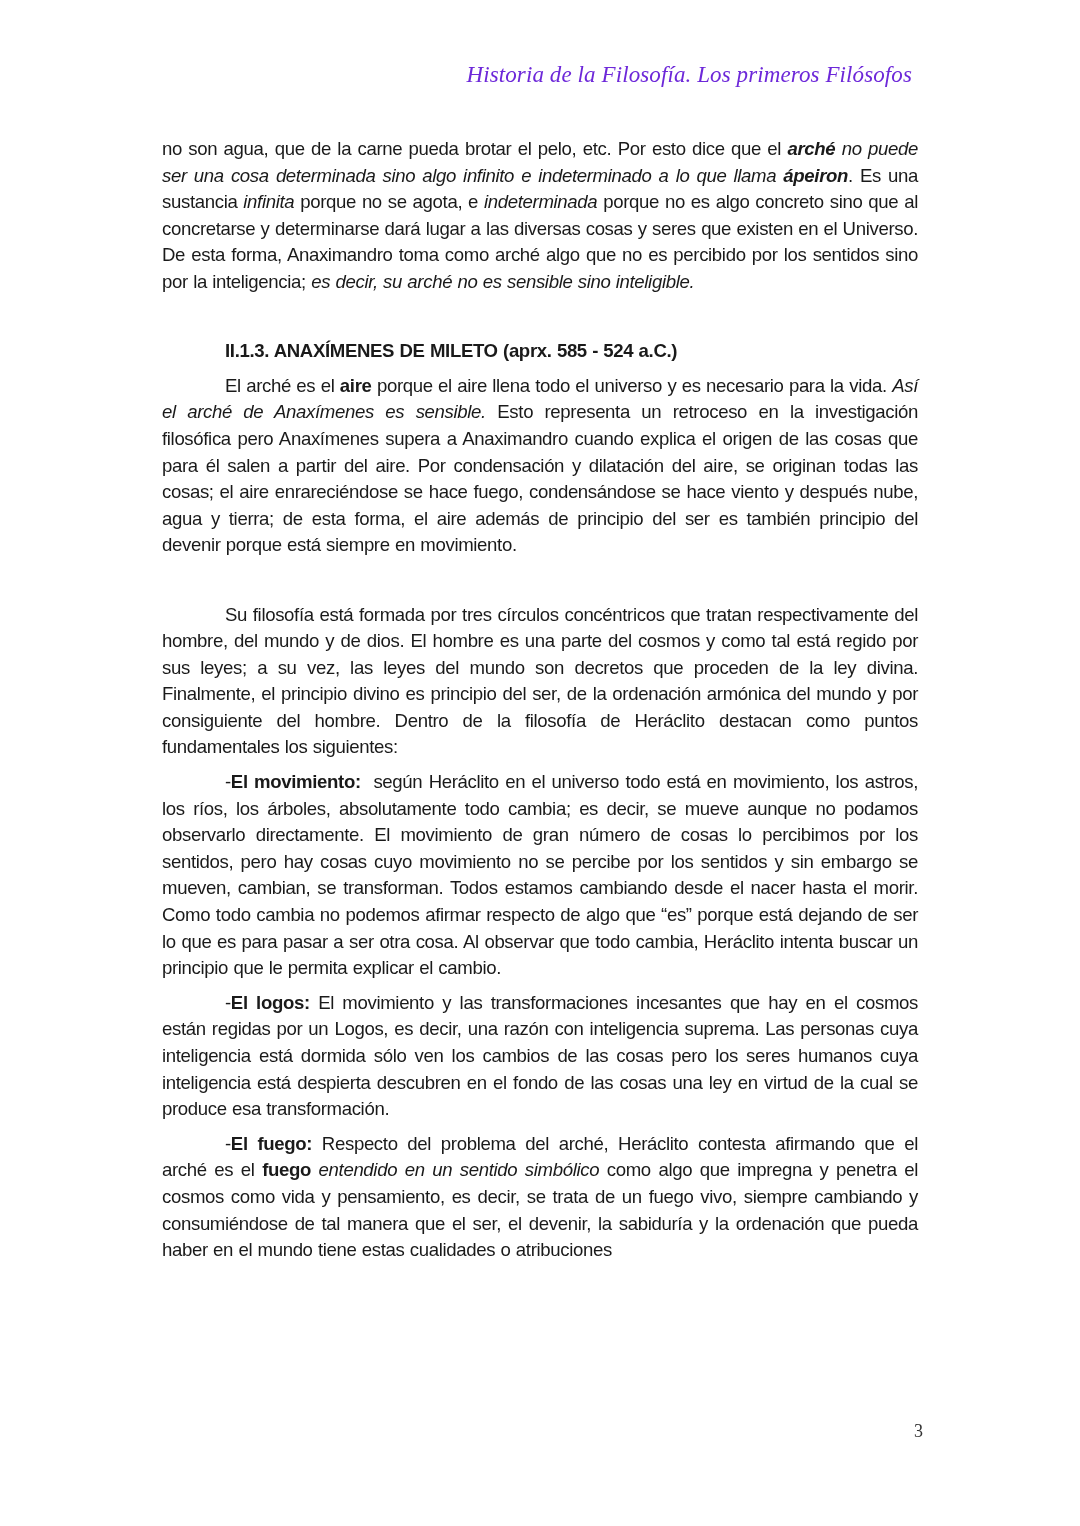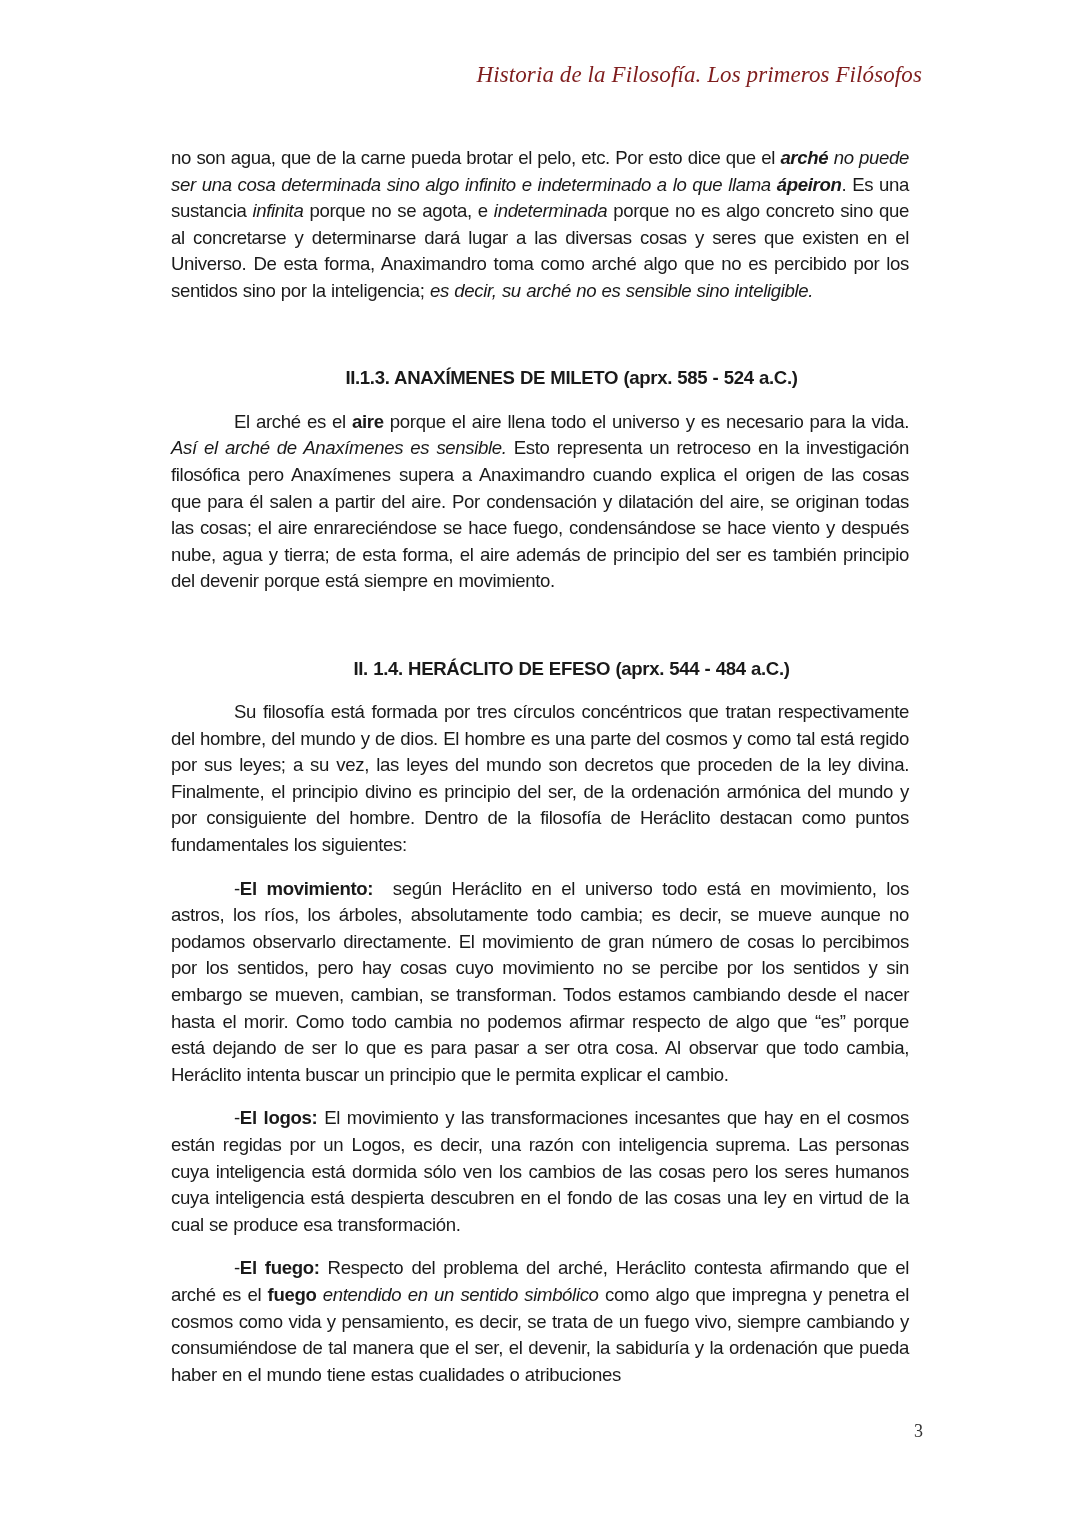--- a/index.html
+++ b/index.html
@@ -10,50 +10,50 @@
   body {
     width: 1080px;
     height: 1526px;
     position: relative;
     overflow: hidden;
     color: #1a1a1a;
   }
   .header {
     position: absolute;
     top: 62px;
-    right: 158px;
+    right: 168px;
     font-family: "Liberation Serif", "DejaVu Serif", serif;
     font-style: italic;
     font-size: 23px;
-    color: #7f1d1d;
+    color: #6d28d9;
     letter-spacing: 0.1px;
   }
   .content {
     position: absolute;
     top: 128px;
     left: 154px;
     width: 772px;
     font-family: "Liberation Sans Narrow", "Liberation Sans", "DejaVu Sans", sans-serif;
     font-size: 18.6px;
     line-height: 26.6px;
     text-align: justify;
     letter-spacing: -0.35px;
     word-spacing: 0.5px;
   }
   .content p {
-    margin: 17px;
+    margin: 8px;
   }
   .indent {
     text-indent: 63px;
   }
   .heading {
     margin: 0;
     padding-left: 63px;
     font-weight: bold;
-    text-align: center;
+    text-align: left;
   }
   .gap {
     height: 26.6px;
   }
   .page-number {
     position: absolute;
     top: 1421px;
     left: 914px;
     font-family: "Liberation Serif", "DejaVu Serif", serif;
     font-size: 18px;
@@ -72,21 +72,20 @@
   <p><span>no son agua, que de la carne pueda brotar el pelo, etc. Por esto dice que el </span><b><i>arché</i></b><i> no puede ser una cosa determinada sino algo infinito e indeterminado a lo que llama </i><b><i>ápeiron</i></b><span>. Es una sustancia </span><i>infinita</i><span> porque no se agota, e </span><i>indeterminada</i><span> porque no es algo concreto sino que al concretarse y determinarse dará lugar a las diversas cosas y seres que existen en el Universo. De esta forma, Anaximandro toma como arché algo que no es percibido por los sentidos sino por la inteligencia; </span><i>es decir, su arché no es sensible sino inteligible.</i></p>
 
 
   <div class="gap"></div>
 
   <p class="heading">II.1.3. ANAXÍMENES DE MILETO (aprx. 585 - 524 a.C.)</p>
   <p class="indent"><span>El arché es el </span><b>aire</b><span> porque el aire llena todo el universo y es necesario para la vida. </span><i>Así el arché de Anaxímenes es sensible.</i><span> Esto representa un retroceso en la investigación filosófica pero Anaxímenes supera a Anaximandro cuando explica el origen de las cosas que para él salen a partir del aire. Por condensación y dilatación del aire, se originan todas las cosas; el aire enrareciéndose se hace fuego, condensándose se hace viento y después nube, agua y tierra; de esta forma, el aire además de principio del ser es también principio del devenir porque está siempre en movimiento.</span></p>
 
   <div class="gap"></div>
 
-  <p class="heading">II. 1.4. HERÁCLITO DE EFESO (aprx. 544 - 484 a.C.)</p>
   <p class="indent">Su filosofía está formada por tres círculos concéntricos que tratan respectivamente del hombre, del mundo y de dios. El hombre es una parte del cosmos y como tal está regido por sus leyes; a su vez, las leyes del mundo son decretos que proceden de la ley divina. Finalmente, el principio divino es principio del ser, de la ordenación armónica del mundo y por consiguiente del hombre. Dentro de la filosofía de Heráclito destacan como puntos fundamentales los siguientes:</p>
 
   <p class="indent"><span>-</span><b>El movimiento:</b><span style="white-space: pre-wrap;">  según Heráclito en el universo todo está en movimiento, los astros, los ríos, los árboles, absolutamente todo cambia; es decir, se mueve aunque no podamos observarlo directamente. El movimiento de gran número de cosas lo percibimos por los sentidos, pero hay cosas cuyo movimiento no se percibe por los sentidos y sin embargo se mueven, cambian, se transforman. Todos estamos cambiando desde el nacer hasta el morir. Como todo cambia no podemos afirmar respecto de algo que “es” porque está dejando de ser lo que es para pasar a ser otra cosa. Al observar que todo cambia, Heráclito intenta buscar un principio que le permita explicar el cambio.</span></p>
 
   <p class="indent"><span>-</span><b>El logos:</b><span> El movimiento y las transformaciones incesantes que hay en el cosmos están regidas por un Logos, es decir, una razón con inteligencia suprema. Las personas cuya inteligencia está dormida sólo ven los cambios de las cosas pero los seres humanos cuya inteligencia está despierta descubren en el fondo de las cosas una ley en virtud de la cual se produce esa transformación.</span></p>
 
   <p class="indent"><span>-</span><b>El fuego:</b><span> Respecto del problema del arché, Heráclito contesta afirmando que el arché es el </span><b>fuego</b><i> entendido en un sentido simbólico</i><span> como algo que impregna y penetra el cosmos como vida y pensamiento, es decir, se trata de un fuego vivo, siempre cambiando y consumiéndose de tal manera que el ser, el devenir, la sabiduría y la ordenación que pueda haber en el mundo tiene estas cualidades o atribuciones</span></p>
 
 </div>
 

